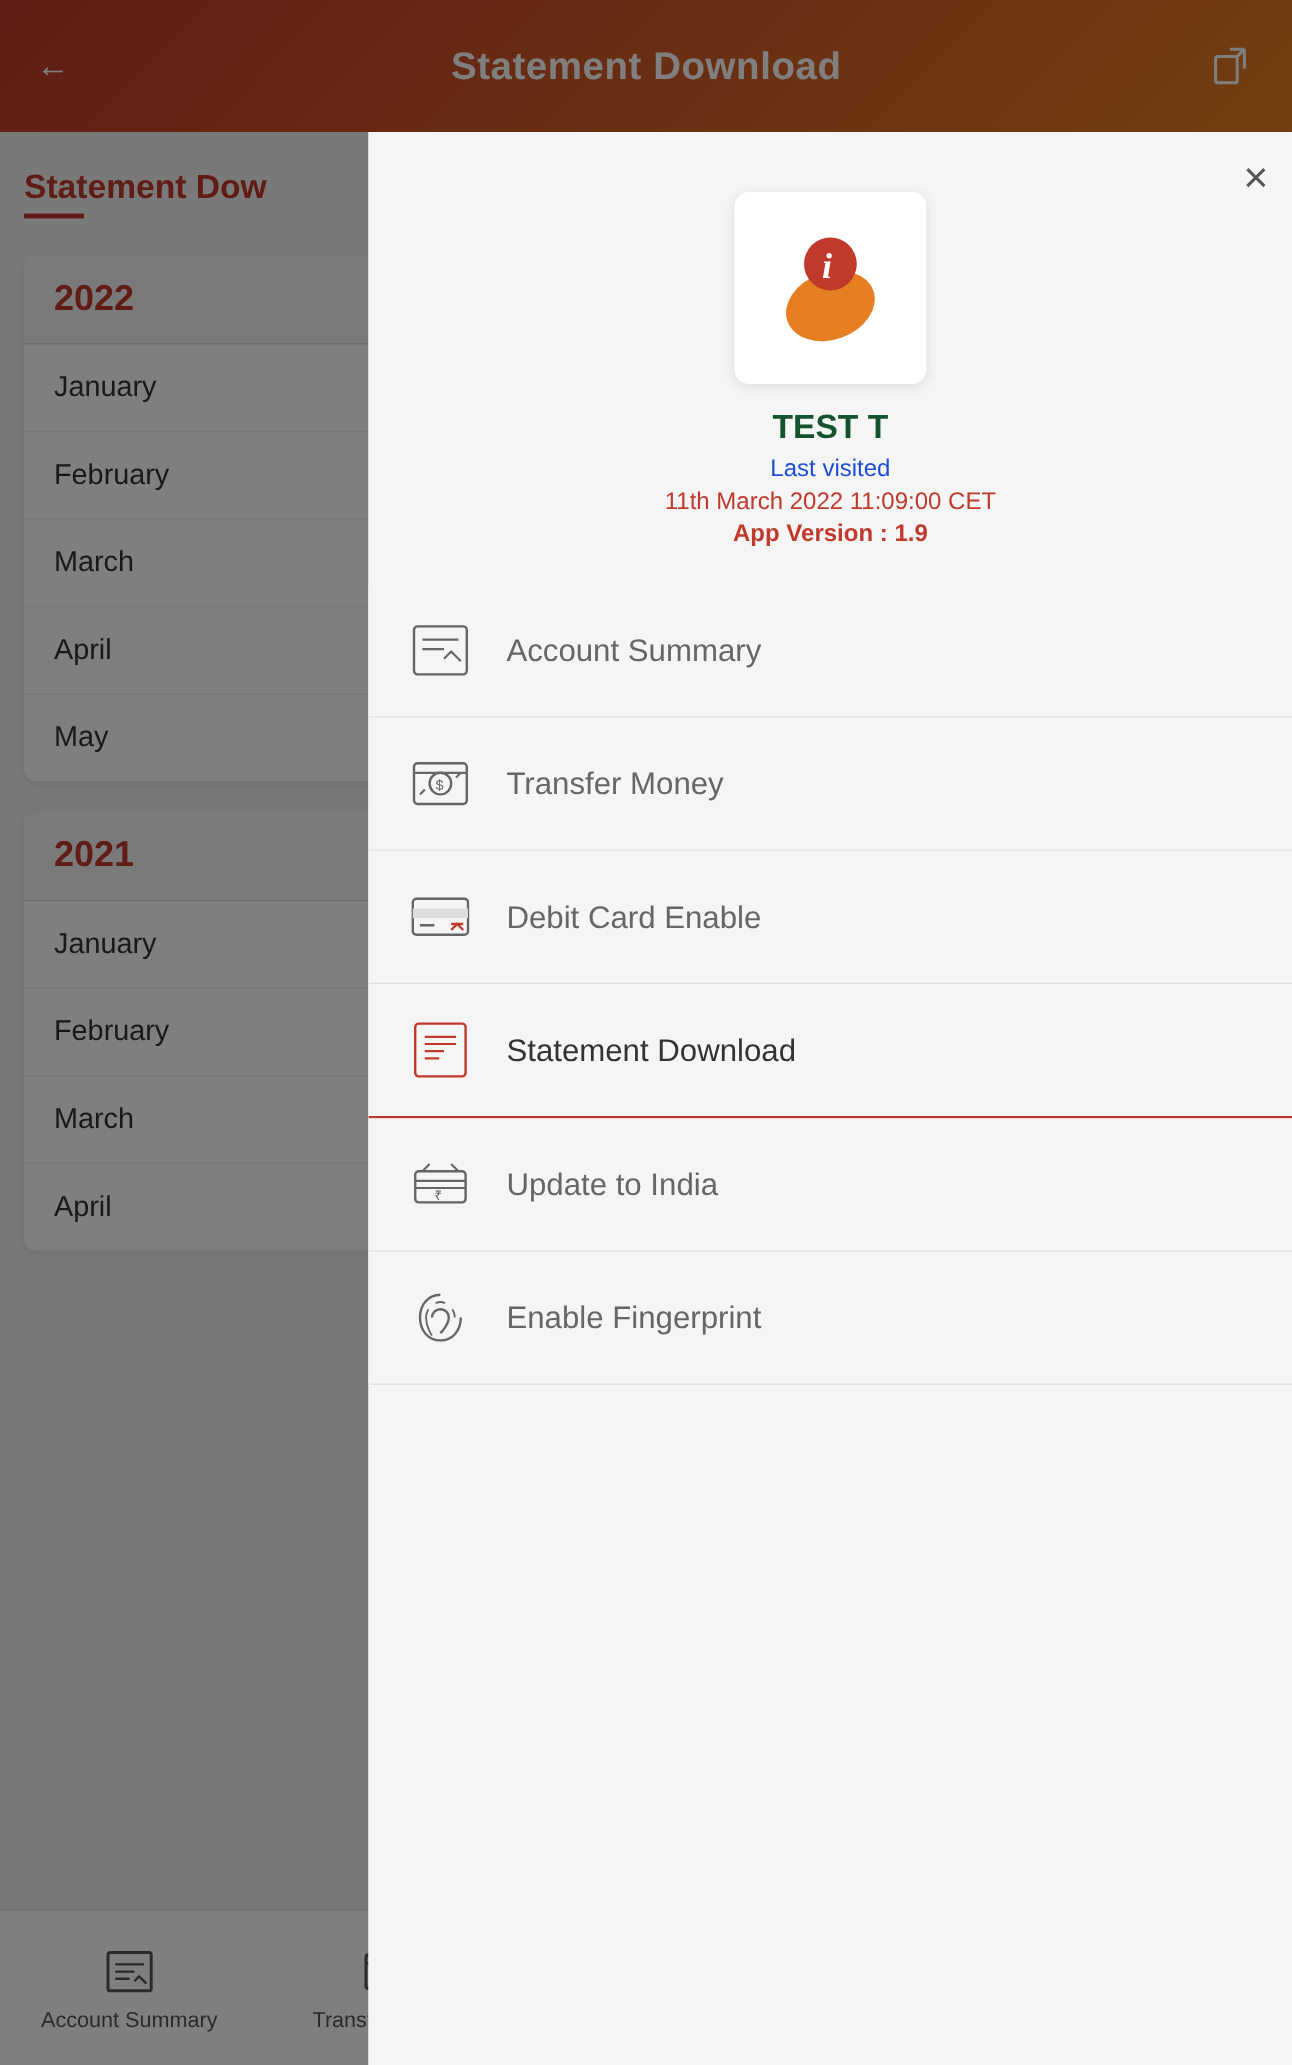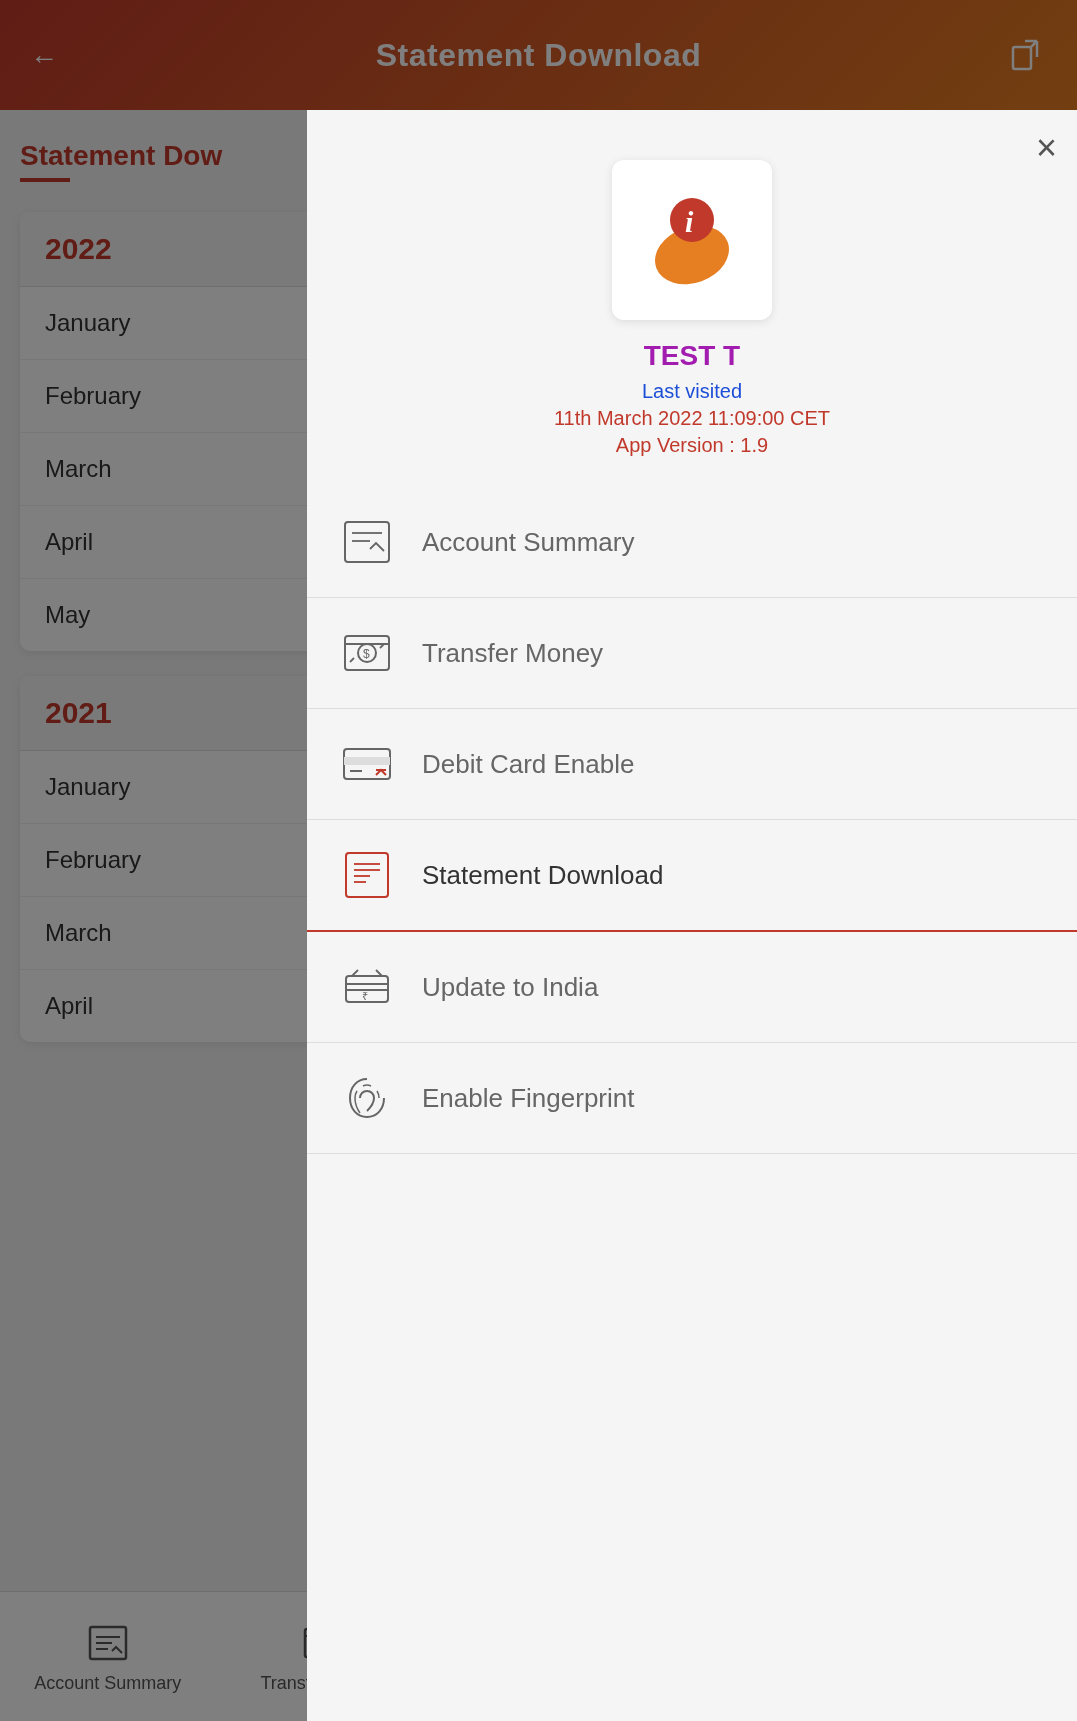--- a/index.html
+++ b/index.html
@@ -175,41 +175,41 @@
       background: white;
       border-radius: 12px;
       display: flex;
       align-items: center;
       justify-content: center;
       margin-bottom: 20px;
       box-shadow: 0 2px 10px rgba(0,0,0,0.1);
       overflow: hidden;
     }
     .profile-name {
-      color: #a21caf;
+      color: #14532d;
       font-size: 28px;
       font-weight: 700;
       margin-bottom: 8px;
     }
     .profile-last-visited {
       color: #1d4ed8;
       font-size: 20px;
       font-weight: 500;
       margin-bottom: 4px;
     }
     .profile-date {
       color: #c0392b;
       font-size: 20px;
       font-weight: 500;
       margin-bottom: 4px;
     }
     .profile-version {
       color: #c0392b;
       font-size: 20px;
-      font-weight: 400;
+      font-weight: 700;
       text-align: center;
     }
 
     
     .menu-list {
       flex: 1;
       background: #f5f5f5;
     }
     .menu-item {
       display: flex;

